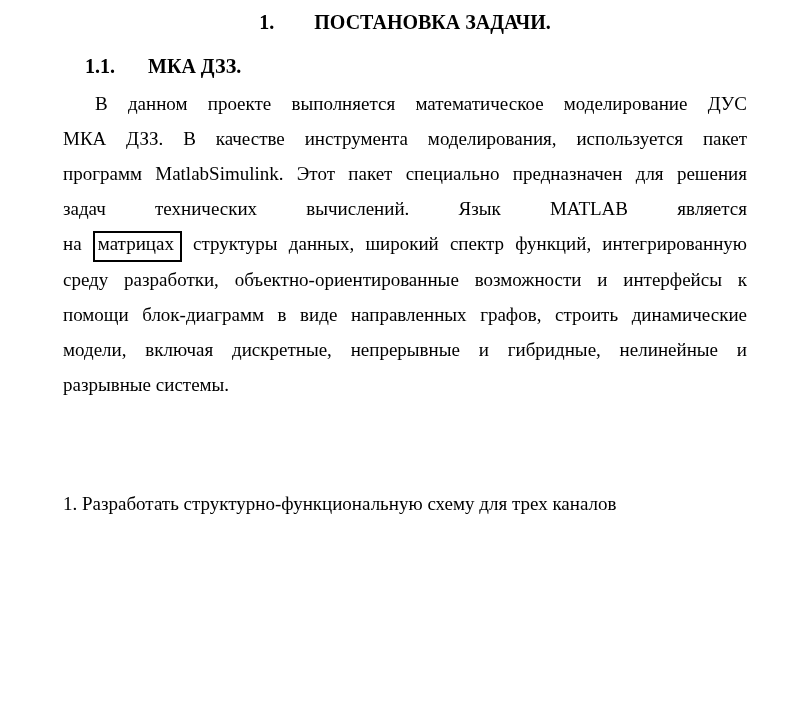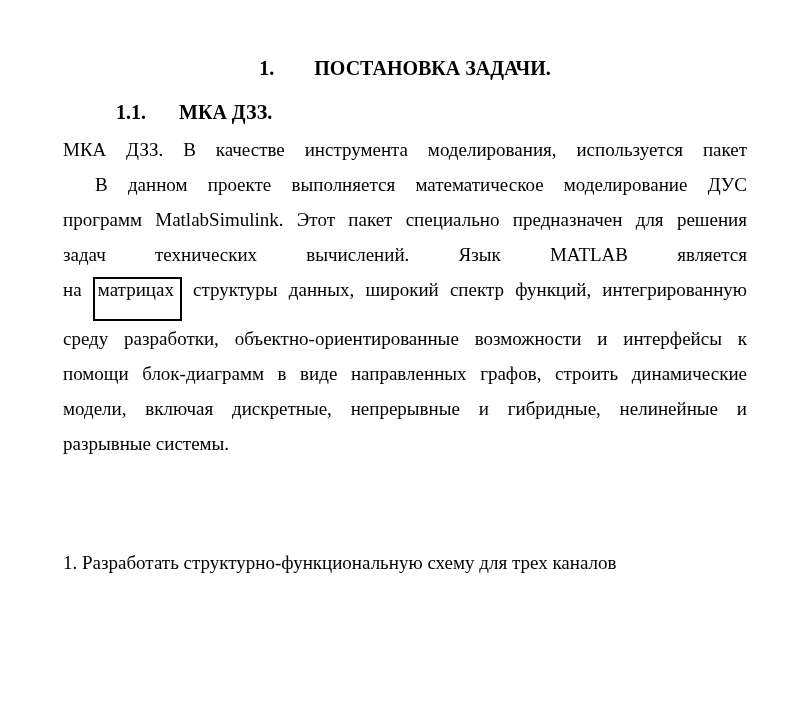--- a/index.html
+++ b/index.html
@@ -17,31 +17,30 @@
     color: #000000;
     font-family: "Liberation Serif", "DejaVu Serif", serif;
     overflow: hidden;
   }
   .doc-title {
     text-align: center;
     font-weight: bold;
     font-size: 20px;
     line-height: 24px;
     white-space: nowrap;
-    margin-top: 46px;
   }
   .doc-title .t-num {
     display: inline-block;
     margin-right: 40px;
   }
   .heading {
     font-weight: bold;
     font-size: 20px;
     line-height: 24px;
-    margin-left: 53px;
+    margin-left: 22px;
     white-space: nowrap;
   }
   .heading .h-num {
     display: inline-block;
     margin-right: 33px;
   }
   .heading-1-1 { margin-top: 20px; }
   .heading-1-2 { margin-top: 8px; }
   .para {
     margin-top: 8px;
@@ -50,21 +49,21 @@
   }
   .pline {
     text-align: justify;
     text-align-last: justify;
   }
   .pline.first { text-indent: 32px; }
   .pline.last { text-align-last: left; }
   .boxed {
     display: inline-block;
     border: 2px solid #000000;
-    padding: 0px 6px 18px 3px;
+    padding: 0px 6px 5px 3px;
     line-height: 22px;
   }
   .tasks { font-size: 19px; }
   .task {
     margin-left: -19px;
     line-height: 35px;
     white-space: pre-wrap;
   }
   .task .tline { text-indent: 0; }
   .task .tline:first-child { text-indent: 19px; }
@@ -77,22 +76,22 @@
 
   <div class="doc-title">
     <span class="t-num">1.</span><span class="t-text">ПОСТАНОВКА ЗАДАЧИ.</span>
   </div>
 
   <div class="heading heading-1-1">
     <span class="h-num">1.1.</span><span>МКА ДЗЗ.</span>
   </div>
 
   <div class="para">
+    <div class="pline first">В данном проекте выполняется математическое моделирование ДУС</div>
     <div class="pline">МКА ДЗЗ. В качестве инструмента моделирования, используется пакет</div>
-    <div class="pline first">В данном проекте выполняется математическое моделирование ДУС</div>
     <div class="pline">программ MatlabSimulink. Этот пакет специально предназначен для решения</div>
     <div class="pline">задач технических вычислений. Язык MATLAB является</div>
     <div class="pline"><span>на</span> <span class="boxed">матрицах</span> <span>структуры данных, широкий спектр функций, интегрированную</span></div>
     <div class="pline">среду разработки, объектно-ориентированные возможности и интерфейсы к</div>
     <div class="pline">помощи блок-диаграмм в виде направленных графов, строить динамические</div>
     <div class="pline">модели, включая дискретные, непрерывные и гибридные, нелинейные и</div>
     <div class="pline last">разрывные системы.</div>
   </div>
 
 

